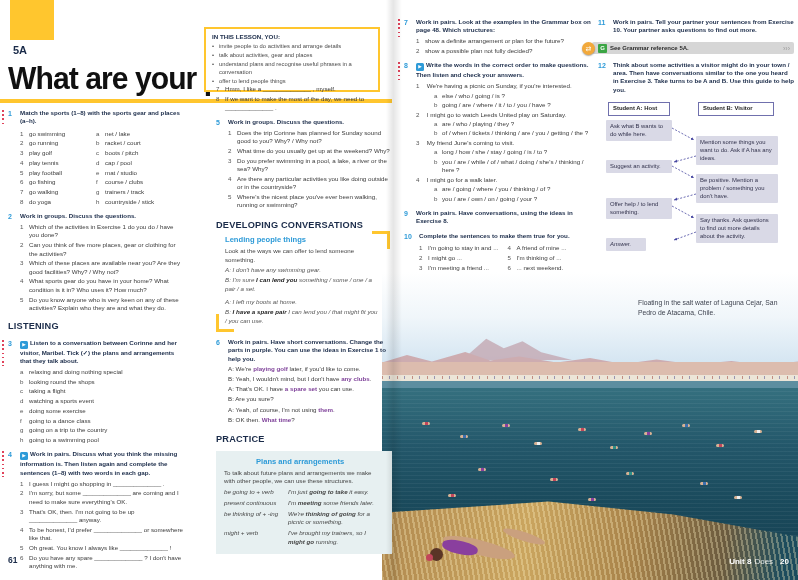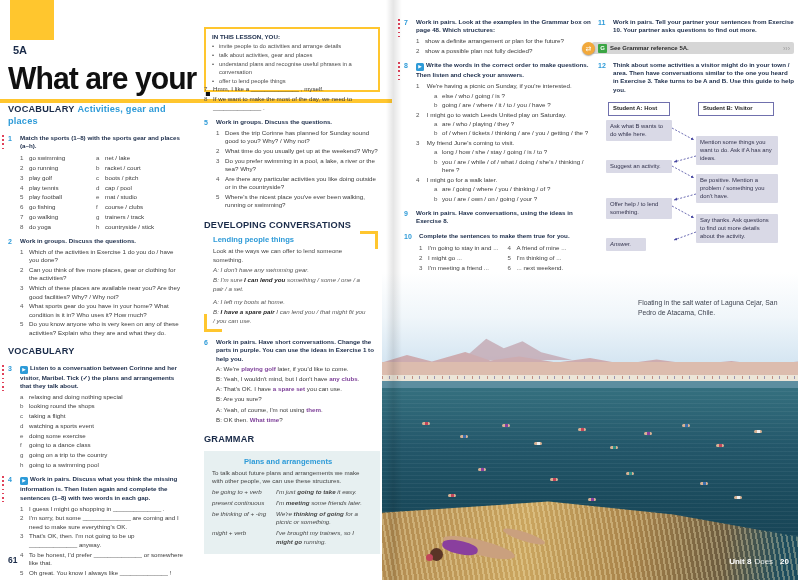--- a/index.html
+++ b/index.html
@@ -14,21 +14,21 @@
   .rule{position:absolute;left:0;top:99px;width:392px;height:4px;background:#ffc62e;}
   .lesson-box{position:absolute;left:204px;top:27px;width:176px;box-sizing:border-box;
               border:2px solid #ffc62e;background:#fff;padding:4px 6px 5px 6px;}
   .lb-title{font-size:6.2px;font-weight:bold;color:#1a2b49;}
   .lb-list{margin:2px 0 0 0;padding:0;list-style:none;font-size:5.8px;color:#4a4a4a;}
   .lb-list li{margin-top:1px;padding-left:7px;}
   .lb-list li::before{content:"•";display:inline-block;width:7px;margin-left:-7px;color:#444;}
   
   .col{position:absolute;z-index:2;}
   .c1{left:8px;top:103px;width:176px;}
-  .c2{left:204px;top:84px;width:176px;}
+  .c2{left:216px;top:84px;width:176px;}
   .c3{left:404px;top:18px;width:192px;}
   .c4{left:598px;top:18px;width:196px;}
   .h2{font-size:9.2px;font-weight:bold;color:#1a2b49;letter-spacing:.2px;}
   .h2 .sub{color:#2e9bd8;margin-left:3px;}
   .ex{position:relative;display:flex;gap:3px;margin-top:6px;}
   .ex .n{color:#2e9bd8;font-weight:bold;min-width:9px;font-size:7px;flex-shrink:0;}
   .ex .body{flex:1;min-width:0;}
   .ins{font-weight:bold;color:#1a2b49;}
   .dots{position:absolute;left:-6px;top:1px;width:1.8px;
         background:repeating-linear-gradient(to bottom,#e0425a 0 1.6px,transparent 1.6px 4.2px);}
@@ -144,23 +144,20 @@
     <div class="lb-title">IN THIS LESSON, YOU:</div>
     <ul class="lb-list">
         <li>invite people to do activities and arrange details</li>
         <li>talk about activities, gear and places</li>
         <li>understand plans and recognise useful phrases in a conversation</li>
         <li>offer to lend people things</li>
       </ul>
   </div>
 
   <div class="col c1">
-    <div class="h2">
-      <span>VOCABULARY</span><span class="sub">Activities, gear and places</span>
-    </div>
 
     <div class="ex">
       <span class="dots" style="height:16px"></span>
       <span class="n">1</span>
       <div class="body">
         <span class="ins">Match the sports (1–8) with the sports gear and places (a–h).</span>
         <div class="cols2">
           <ol class="plain">
               <li>go swimming</li>
               <li>go running</li>
@@ -192,21 +189,21 @@
         <ol class="plain">
             <li>Which of the activities in Exercise 1 do you do / have you done?</li>
             <li>Can you think of five more places, gear or clothing for the activities?</li>
             <li>Which of these places are available near you? Are they good facilities? Why? / Why not?</li>
             <li>What sports gear do you have in your home? What condition is it in? Who uses it? How much?</li>
             <li>Do you know anyone who is very keen on any of these activities? Explain who they are and what they do.</li>
           </ol>
       </div>
     </div>
 
-    <div class="h2" style="margin-top:8px">VOCABULARY</div>
+    <div class="h2" style="margin-top:8px">LISTENING</div>
 
     <div class="ex">
       <span class="dots" style="height:26px"></span>
       <span class="n">3</span>
       <div class="body">
         <span class="play">▶</span><span class="ins">Listen to a conversation between Corinne and her visitor, Maribel. Tick (✓) the plans and arrangements that they talk about.</span>
         <ol class="plain alpha">
             <li>relaxing and doing nothing special</li>
             <li>looking round the shops</li>
             <li>taking a flight</li>
@@ -277,21 +274,21 @@
             <div class="ln">A: We're <b>playing golf</b> later, if you'd like to come.</div>
             <div class="ln">B: Yeah, I wouldn't mind, but I don't have <b>any clubs</b>.</div>
             <div class="ln">A: That's OK. I have <b>a spare set</b> you can use.</div>
             <div class="ln">B: Are you sure?</div>
             <div class="ln">A: Yeah, of course, I'm not using <b>them</b>.</div>
             <div class="ln">B: OK then. <b>What time</b>?</div>
           </div>
       </div>
     </div>
 
-    <div class="h2" style="margin-top:9px">GRAMMAR</div>
+    <div class="h2" style="margin-top:9px">PRACTICE</div>
 
     <div class="gbox">
       <div class="gbox-title">Plans and arrangements</div>
       <div class="intro">To talk about future plans and arrangements we make with other people, we can use these structures.</div>
       <div>
           <div class="grow">
           <div class="gl">be going to + verb</div>
           <div class="gr">I'm just <b>going to take</b> it easy.</div>
         </div>
           <div class="grow">

